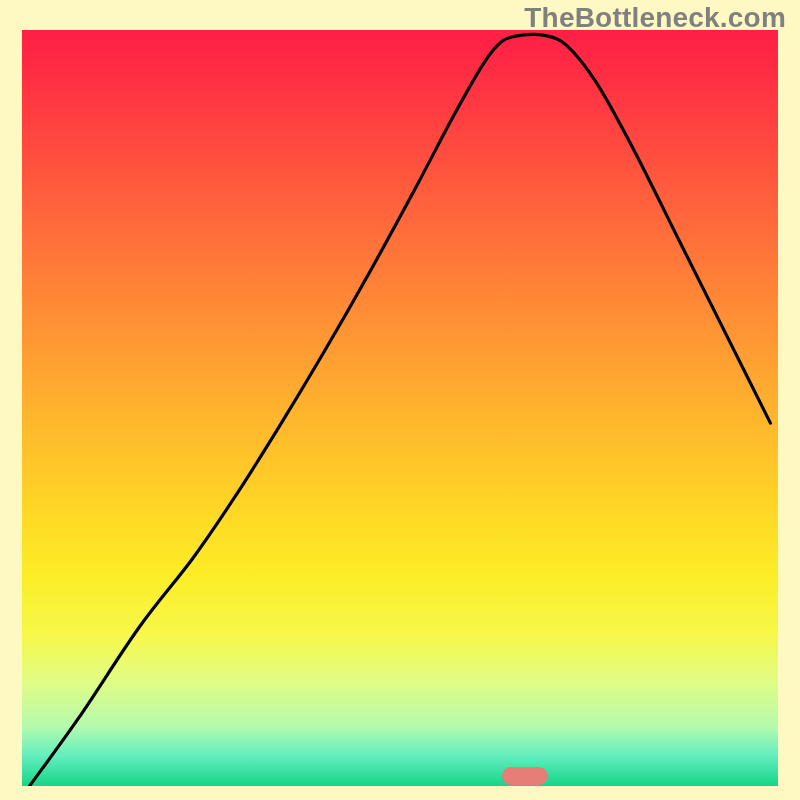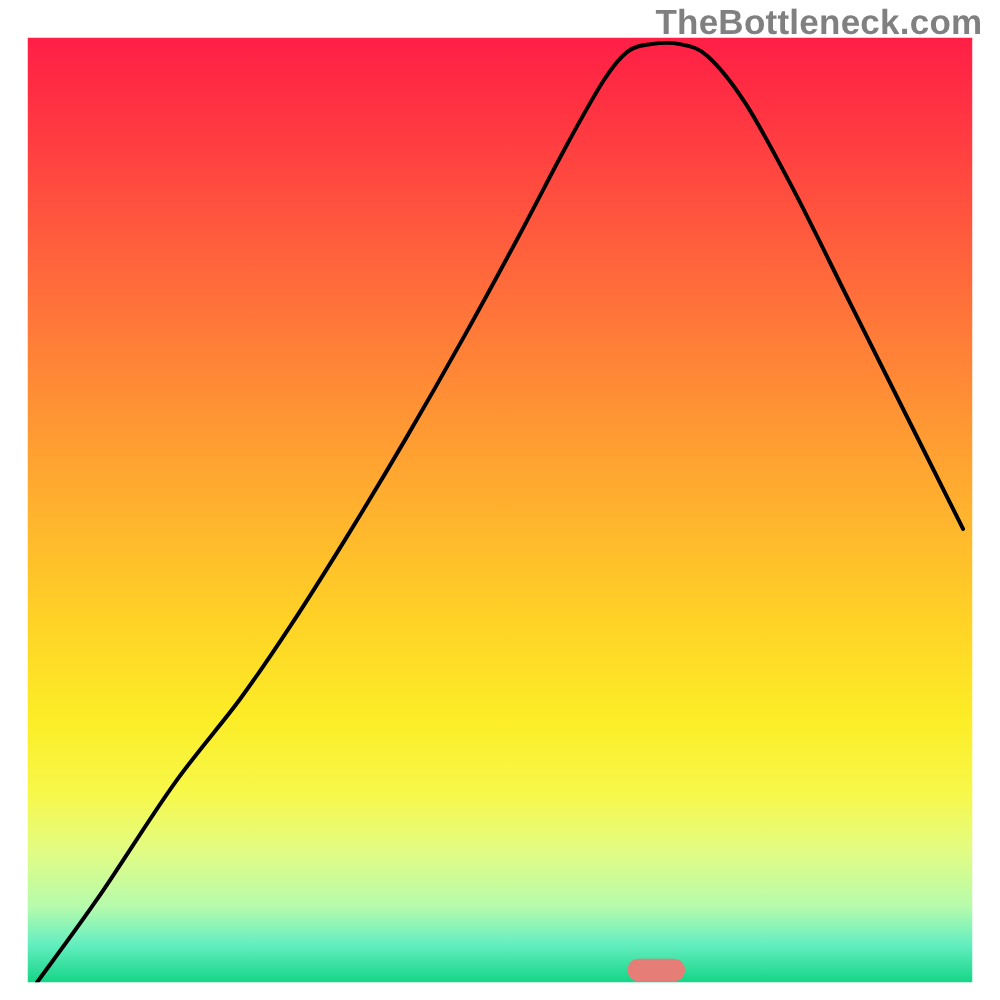--- a/index.html
+++ b/index.html
@@ -10,21 +10,21 @@
     background: #000;
     overflow: hidden;
     font-family: Arial, Helvetica, sans-serif;
   }
   .frame {
     position: absolute;
     left: 0;
     top: 0;
     width: 800px;
     height: 800px;
-    background: #ffffff;
+    background: #fef9c3;
   }
   .watermark {
     position: absolute;
     top: 2px;
     right: 14px;
     color: #808080;
     font-size: 28px;
     font-weight: 600;
     letter-spacing: 0.2px;
     user-select: none;

